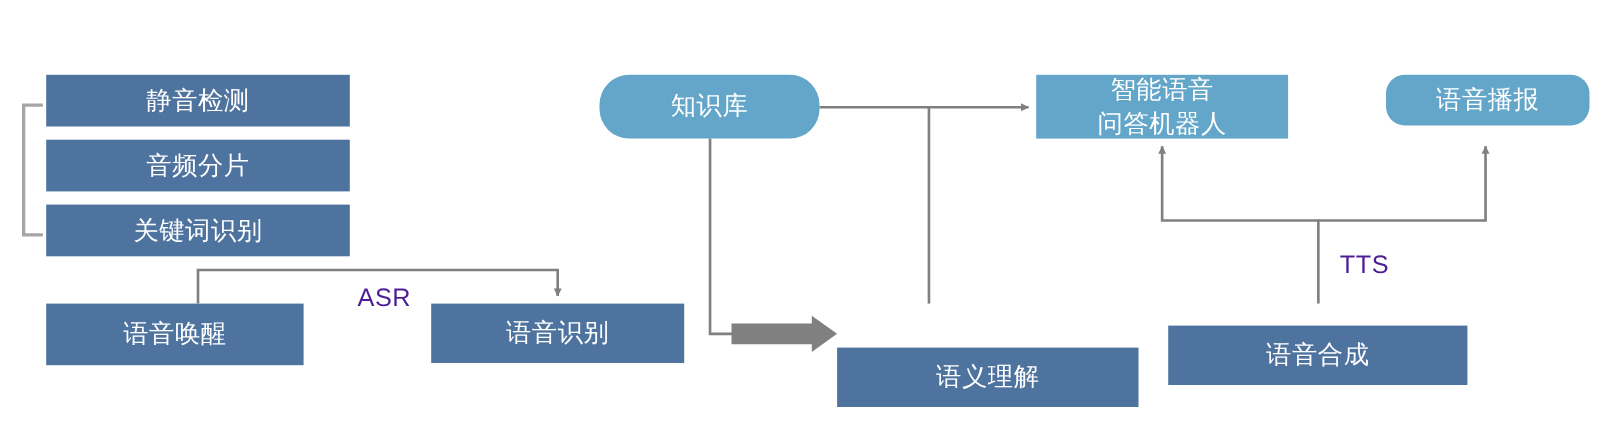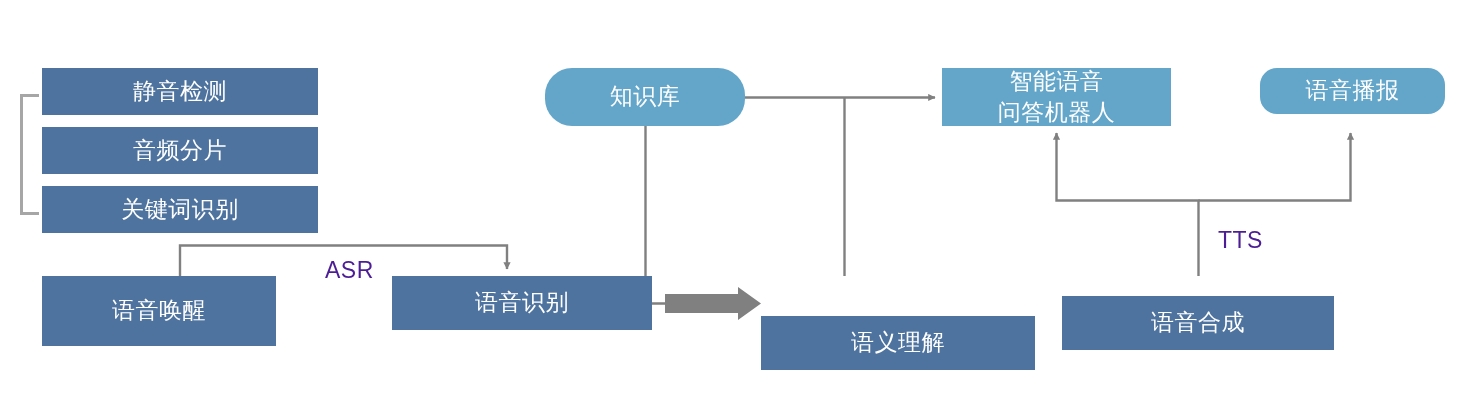--- a/index.html
+++ b/index.html
@@ -87,23 +87,23 @@
       <path d="M 1198.5,200.5 L 1350.5,200.5 L 1350.5,133" fill="none" stroke="#808080" stroke-width="2.4" marker-end="url(#arrowThin)"></path>
     </g>
   </svg>
 
   <div class="node dark" style="left:42px;  top:68px;  width:276px; height:47px;">静音检测</div>
 
   <div class="node dark" style="left:42px;  top:127px; width:276px; height:47px;text-align:center;">音频分片</div>
 
   <div class="node dark" style="left:42px;  top:186px; width:276px; height:47px;">关键词识别</div>
 
-  <div class="node dark" style="left:42px;  top:276px; width:234px; height:70px;">语音唤醒</div>
+  <div class="node dark" style="left:42px;  top:276px; width:234px; height:56px;">语音唤醒</div>
 
-  <div class="node dark" style="left:392px; top:276px; width:260px; height:54px;">语音识别</div>
+  <div class="node dark" style="left:392px; top:276px; width:230px; height:54px;">语音识别</div>
 
   <div class="node light" style="left:545px; top:68px;  width:200px; height:58px;border-radius:27px;">知识库</div>
 
   <div class="node dark" style="left:761px; top:276px; width:274px; height:54px;margin-top:40px;">语义理解</div>
 
   <div class="node dark" style="left:1062px; top:276px; width:272px; height:54px;margin-top:20px;">语音合成</div>
 
   <div class="node light" style="left:942px;  top:68px; width:229px; height:58px;">智能语音
 问答机器人</div>
 

